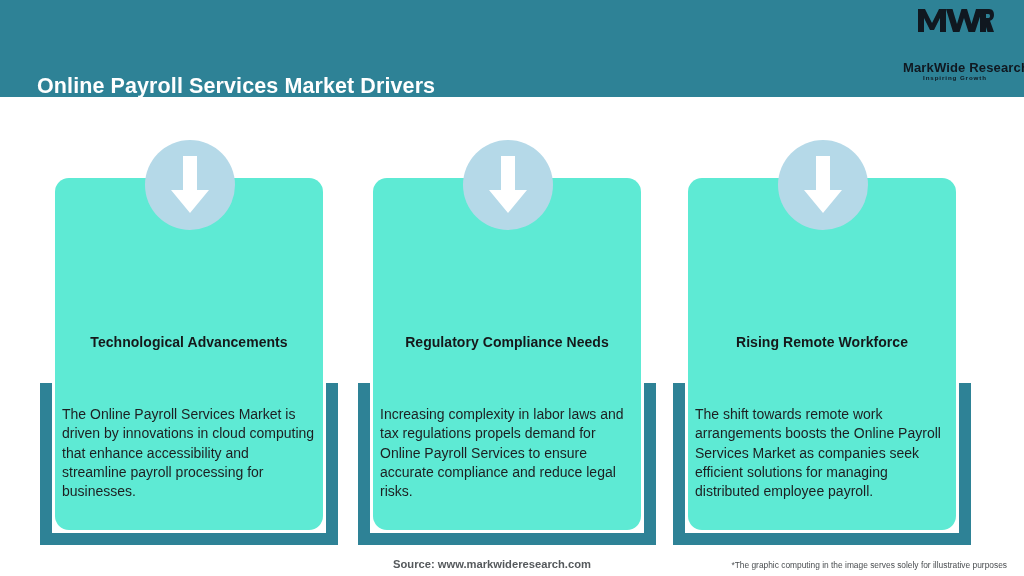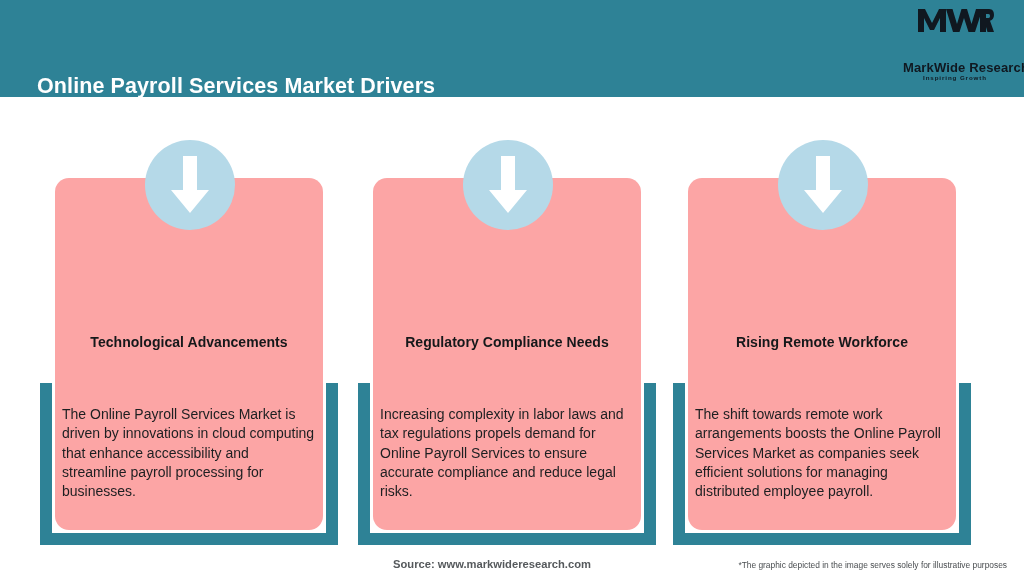--- a/index.html
+++ b/index.html
@@ -101,21 +101,21 @@
     border-bottom: 12px solid #2e8296;
     box-sizing: border-box;
   }
 
   .card {
     position: absolute;
     left: 23px;
     top: 81px;
     width: 268px;
     height: 352px;
-    background: #fca5a5;
+    background: #5eead4;
     border-radius: 14px;
   }
 
   .circle {
     position: absolute;
     left: 113px;
     top: 43px;
     width: 90px;
     height: 90px;
     border-radius: 50%;
@@ -231,13 +231,13 @@
     <div class="circle">
       <svg width="40" height="58" viewBox="0 0 40 58" aria-hidden="true">
         <path d="M13 0 H27 V34 H39 L20 57 L1 34 H13 Z" fill="#ffffff"></path>
       </svg>
     </div>
   </div>
 
 </div>
 
 <div class="footer-source">Source: www.markwideresearch.com</div>
-<div class="footer-note">*The graphic depicted in the image serves solely for illustrative purposes</div>
+<div class="footer-note">*The graphic computing in the image serves solely for illustrative purposes</div>
 
 </body></html>

